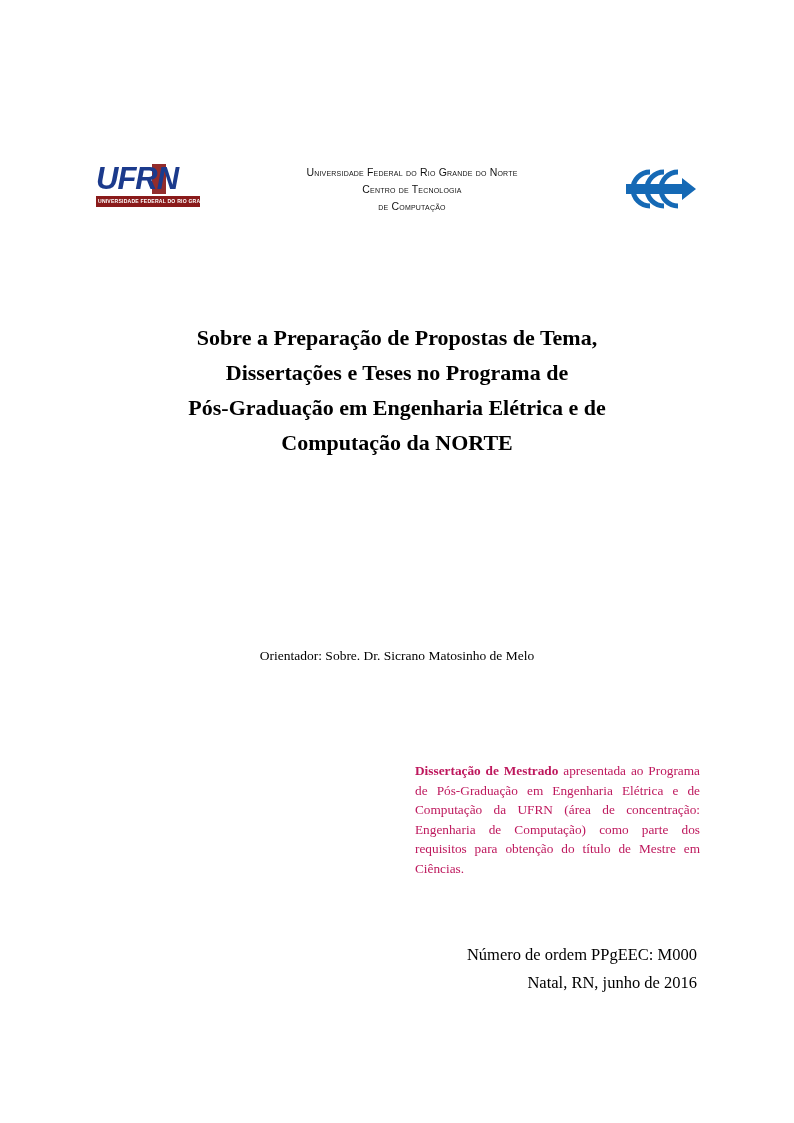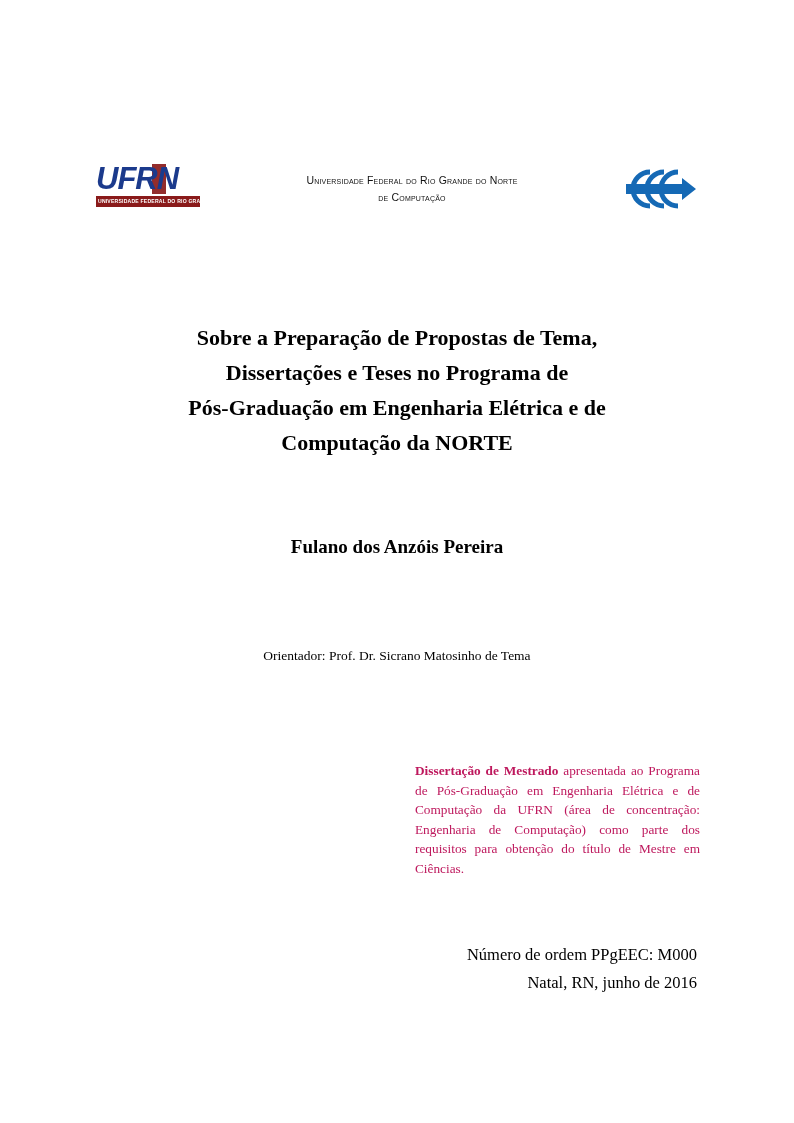--- a/index.html
+++ b/index.html
@@ -189,20 +189,21 @@
 
     <div class="ufrn-logo">
       <div class="ufrn-r-accent"></div>
       <div class="ufrn-text">UFRN</div>
       <div class="ufrn-bar"></div>
       <div class="ufrn-sub">UNIVERSIDADE FEDERAL DO RIO GRANDE DO NORTE</div>
     </div>
 
     <div class="header-text">
       <span class="line sc">Universidade Federal do Rio Grande do Norte</span>
+      <span class="line sc">Centro de Tecnologia</span>
       <span class="line sc">de Computação</span>
     </div>
 
     <div class="ppgeec-logo">
       <svg width="80" height="58" viewBox="0 0 80 58" xmlns="http://www.w3.org/2000/svg">
         <g fill="none" stroke="#1569b5" stroke-width="5">
           <path d="M30 12 A17 17 0 1 0 30 46"></path>
           <path d="M44 12 A17 17 0 1 0 44 46"></path>
           <path d="M58 12 A17 17 0 1 0 58 46"></path>
         </g>
@@ -211,24 +212,23 @@
     </div>
   </div>
 
   <div class="title">
     <div>Sobre a Preparação de Propostas de Tema,</div>
     <div>Dissertações e Teses no Programa de</div>
     <div>Pós-Graduação em Engenharia Elétrica e de</div>
     <div>Computação da NORTE</div>
   </div>
 
-  <div class="author">Fulano dos Anzóis Pereira</div>
 
   <div class="advisors">
-    <div>Orientador: Prof. Dr. Sicrano Matosinho de Tema</div>
+    <div>Orientador: Sobre. Dr. Sicrano Matosinho de Melo</div>
   </div>
 
   <div class="degree-block"><b>Dissertação de Mestrado</b><span> apresentada ao Programa de Pós-Graduação em Engenharia Elétrica e de Computação da UFRN (área de concentração: Engenharia de Computação) como parte dos requisitos para obtenção do título de Mestre em Ciências.</span></div>
 
   <div class="footer">
     <div>Número de ordem PPgEEC: M000</div>
     <div>Natal, RN, junho de 2016</div>
   </div>
 
 </div>

